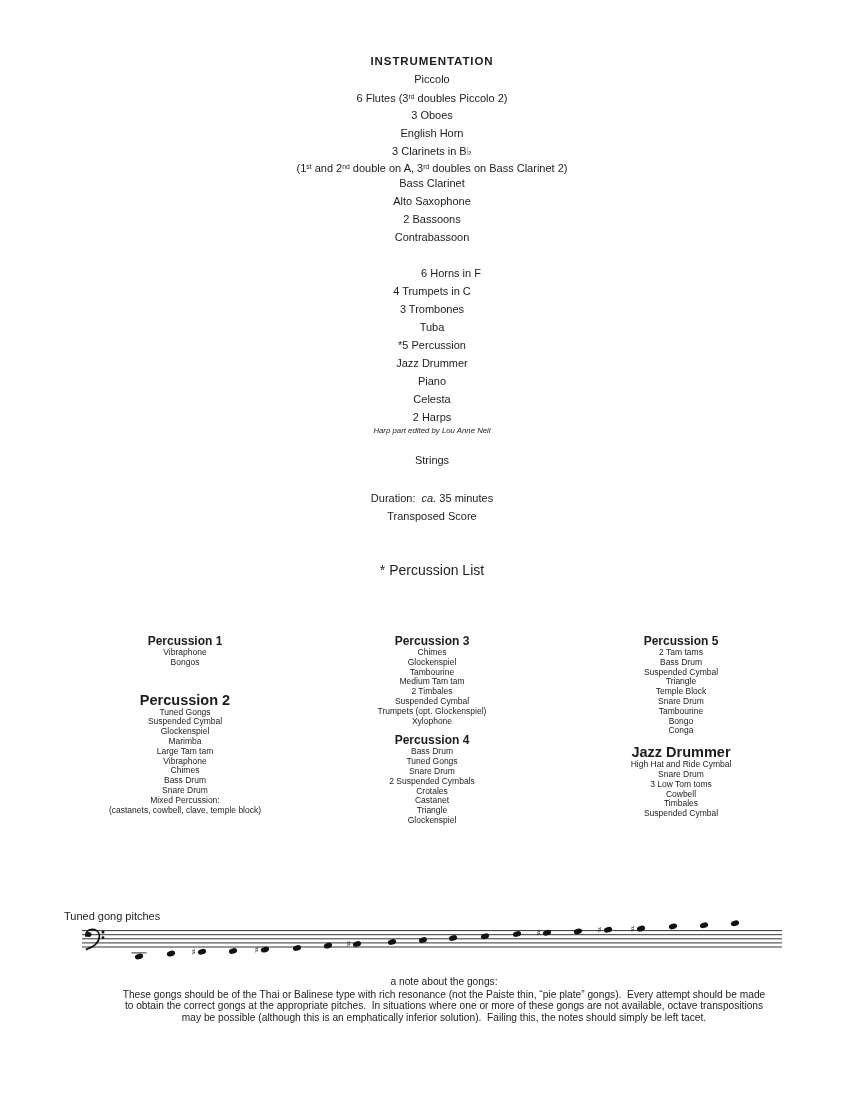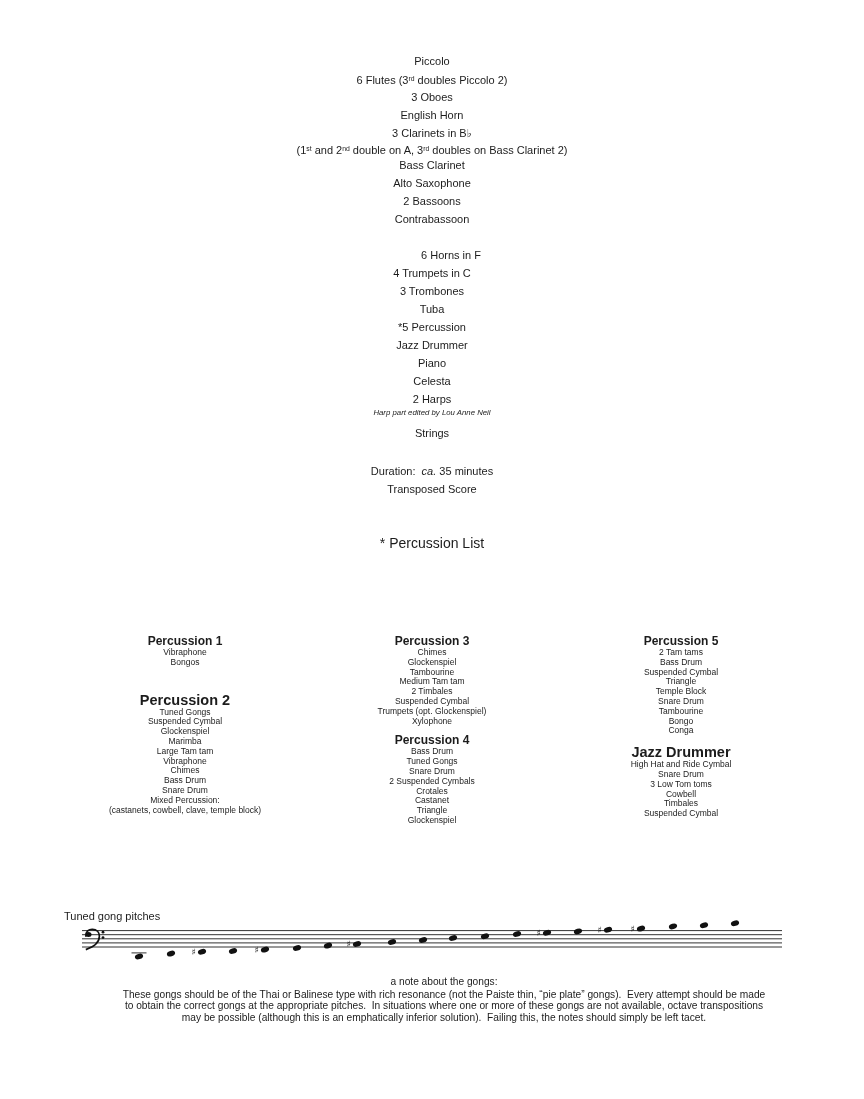--- a/index.html
+++ b/index.html
@@ -33,20 +33,21 @@
   .gong-note{position:absolute;top:976px;left:0;width:100%;text-align:center;margin-left:12px;}
   .gn-head{font-size:10.2px;line-height:12.5px;white-space:pre-wrap;}
   .gn-line{font-size:10.2px;line-height:11.7px;white-space:pre-wrap;}
 </style>
 </head>
 <body>
 
 <div class="page">
 
   <div class="main-col">
+    <div class="page-title">INSTRUMENTATION</div>
     <div id="instrument-list">
         <div class="line"><span>Piccolo</span></div>
         <div class="line"><span>6 Flutes (3</span><sup>rd</sup><span> doubles Piccolo 2)</span></div>
         <div class="line"><span>3 Oboes</span></div>
         <div class="line"><span>English Horn</span></div>
         <div class="line"><span>3 Clarinets in B♭</span></div>
         <div class="line" style="line-height: 14px; height: 14px;"><span>(1</span><sup>st</sup><span> and 2</span><sup>nd</sup><span> double on A, 3</span><sup>rd</sup><span> doubles on Bass Clarinet 2)</span></div>
         <div class="line"><span>Bass Clarinet</span></div>
         <div class="line"><span>Alto Saxophone</span></div>
         <div class="line"><span>2 Bassoons</span></div>
@@ -54,21 +55,21 @@
         <div class="line" style="margin-top: 18px; padding-left: 38px;"><span>6 Horns in F</span></div>
         <div class="line"><span>4 Trumpets in C</span></div>
         <div class="line"><span>3 Trombones</span></div>
         <div class="line"><span>Tuba</span></div>
         <div class="line"><span>*5 Percussion</span></div>
         <div class="line"><span>Jazz Drummer</span></div>
         <div class="line"><span>Piano</span></div>
         <div class="line"><span>Celesta</span></div>
         <div class="line"><span>2 Harps</span></div>
         <div class="line tiny"><span>Harp part edited by Lou Anne Neil</span></div>
-        <div class="line" style="margin-top: 6px;"><span>Strings</span></div>
+        <div class="line" style="margin-top: 15px;"><span>Strings</span></div>
         <div class="line" style="margin-top: 20px;"><span>Duration:  </span><span class="it">ca.</span><span> 35 minutes</span></div>
         <div class="line"><span>Transposed Score</span></div>
       </div>
     <div class="perc-list-label">* Percussion List</div>
   </div>
 
   <div class="perc-grid">
     <div class="perc-col" id="perc-col-0">
         <div class="pblock">
           <div class="phead sm">Percussion 1</div>

